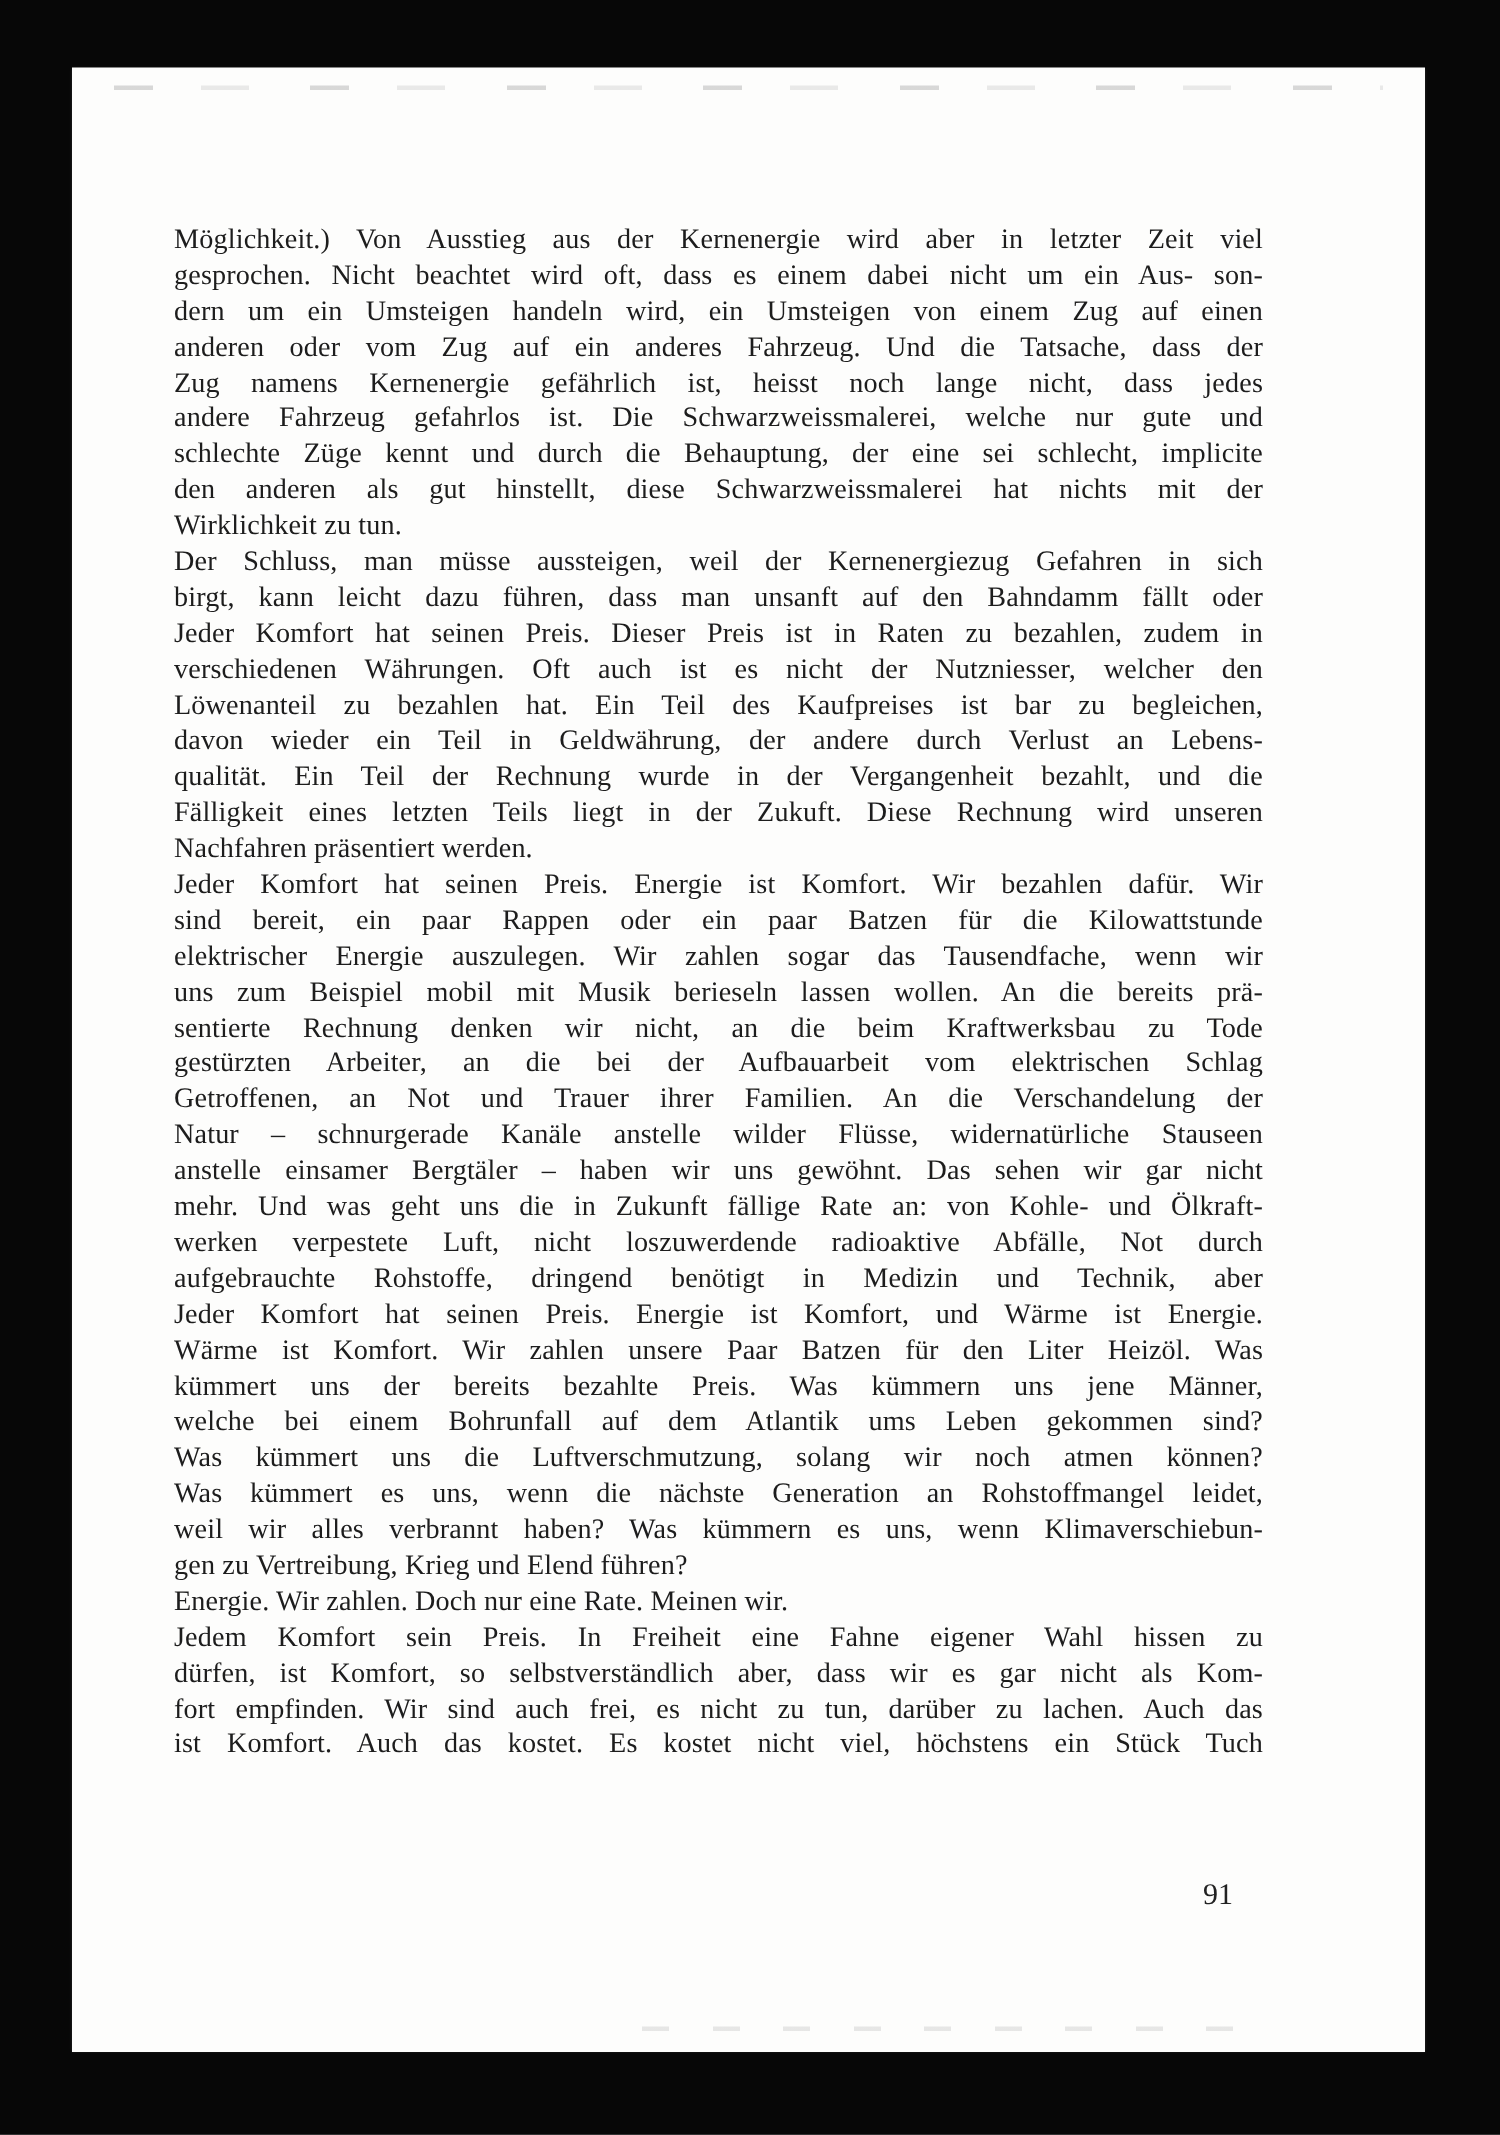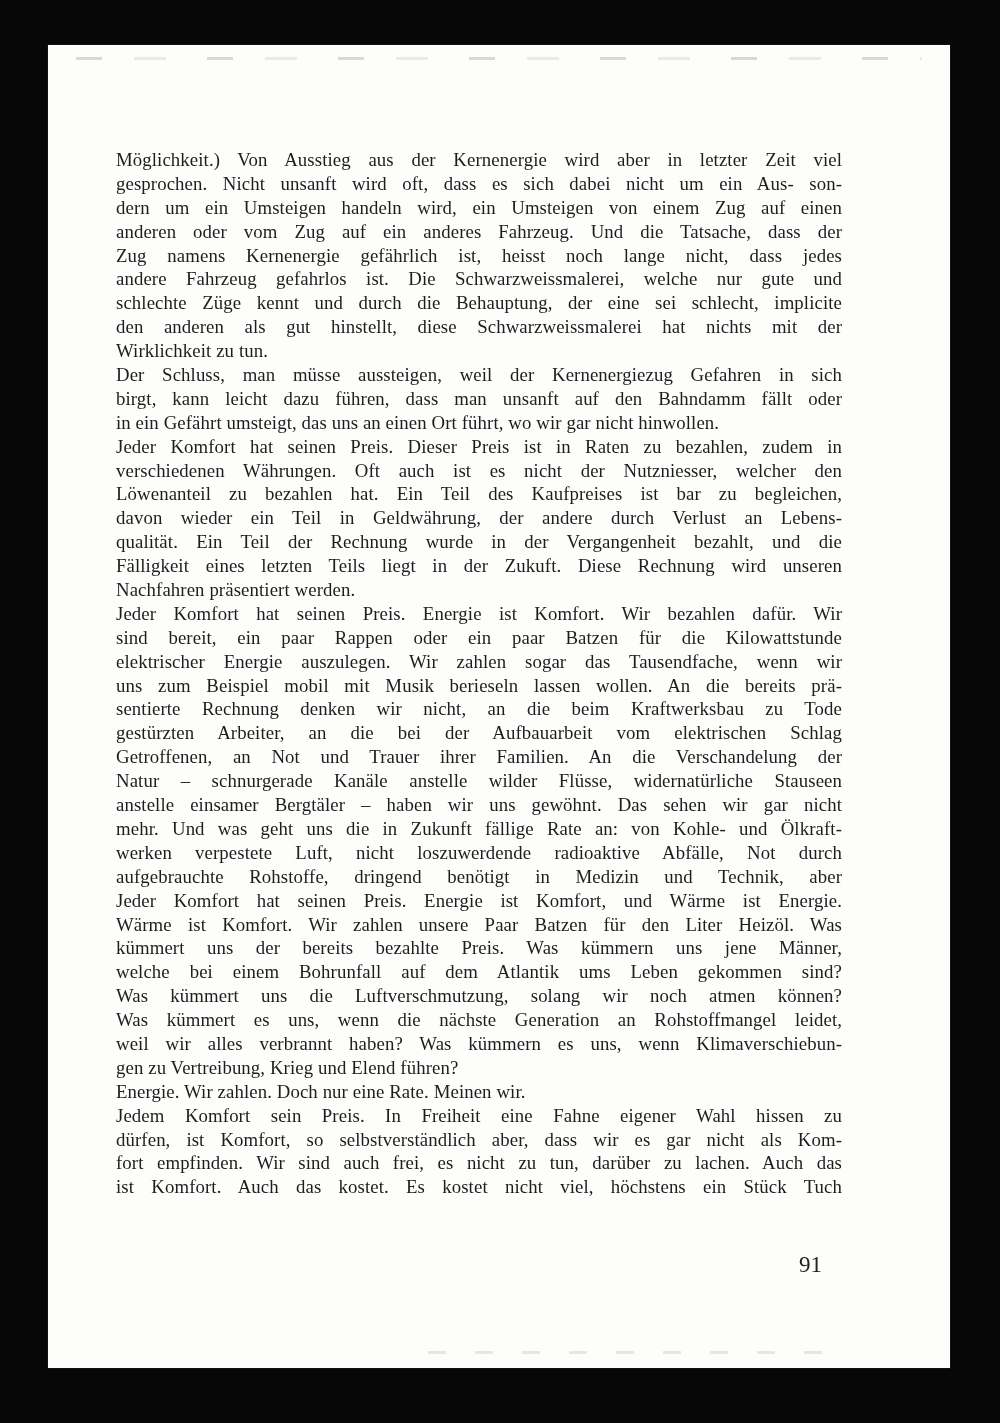--- a/index.html
+++ b/index.html
@@ -82,43 +82,42 @@
     text-align-last: left;
   }
   .folio {
     position: absolute;
     left: 68px;
     top: 1207px;
     width: 726px;
     box-sizing: border-box;
     padding-right: 20px;
     text-align: right;
-    font-size: 23px;
+    font-size: 20px;
     color: #222222;
   }
 </style>
 </head>
 <body>
 
 <div class="scan-bg">
   <div class="book-page">
     <div class="artifact-top"></div>
     <div class="text-block" id="text-block">
         <div class="line">Möglichkeit.) Von Ausstieg aus der Kernenergie wird aber in letzter Zeit viel</div>
-        <div class="line">gesprochen. Nicht unsanft wird oft, dass es sich dabei nicht um ein Aus- son-</div>
+        <div class="line">gesprochen. Nicht beachtet wird oft, dass es einem dabei nicht um ein Aus- son-</div>
         <div class="line">dern um ein Umsteigen handeln wird, ein Umsteigen von einem Zug auf einen</div>
         <div class="line">anderen oder vom Zug auf ein anderes Fahrzeug. Und die Tatsache, dass der</div>
         <div class="line">Zug namens Kernenergie gefährlich ist, heisst noch lange nicht, dass jedes</div>
         <div class="line">andere Fahrzeug gefahrlos ist. Die Schwarzweissmalerei, welche nur gute und</div>
         <div class="line">schlechte Züge kennt und durch die Behauptung, der eine sei schlecht, implicite</div>
         <div class="line">den anderen als gut hinstellt, diese Schwarzweissmalerei hat nichts mit der</div>
         <div class="line para-end">Wirklichkeit zu tun.</div>
         <div class="line">Der Schluss, man müsse aussteigen, weil der Kernenergiezug Gefahren in sich</div>
         <div class="line">birgt, kann leicht dazu führen, dass man unsanft auf den Bahndamm fällt oder</div>
-        <div class="line para-end">in ein Gefährt umsteigt, das uns an einen Ort führt, wo wir gar nicht hinwollen.</div>
         <div class="line">Jeder Komfort hat seinen Preis. Dieser Preis ist in Raten zu bezahlen, zudem in</div>
         <div class="line">verschiedenen Währungen. Oft auch ist es nicht der Nutzniesser, welcher den</div>
         <div class="line">Löwenanteil zu bezahlen hat. Ein Teil des Kaufpreises ist bar zu begleichen,</div>
         <div class="line">davon wieder ein Teil in Geldwährung, der andere durch Verlust an Lebens-</div>
         <div class="line">qualität. Ein Teil der Rechnung wurde in der Vergangenheit bezahlt, und die</div>
         <div class="line">Fälligkeit eines letzten Teils liegt in der Zukuft. Diese Rechnung wird unseren</div>
         <div class="line para-end">Nachfahren präsentiert werden.</div>
         <div class="line">Jeder Komfort hat seinen Preis. Energie ist Komfort. Wir bezahlen dafür. Wir</div>
         <div class="line">sind bereit, ein paar Rappen oder ein paar Batzen für die Kilowattstunde</div>
         <div class="line">elektrischer Energie auszulegen. Wir zahlen sogar das Tausendfache, wenn wir</div>

